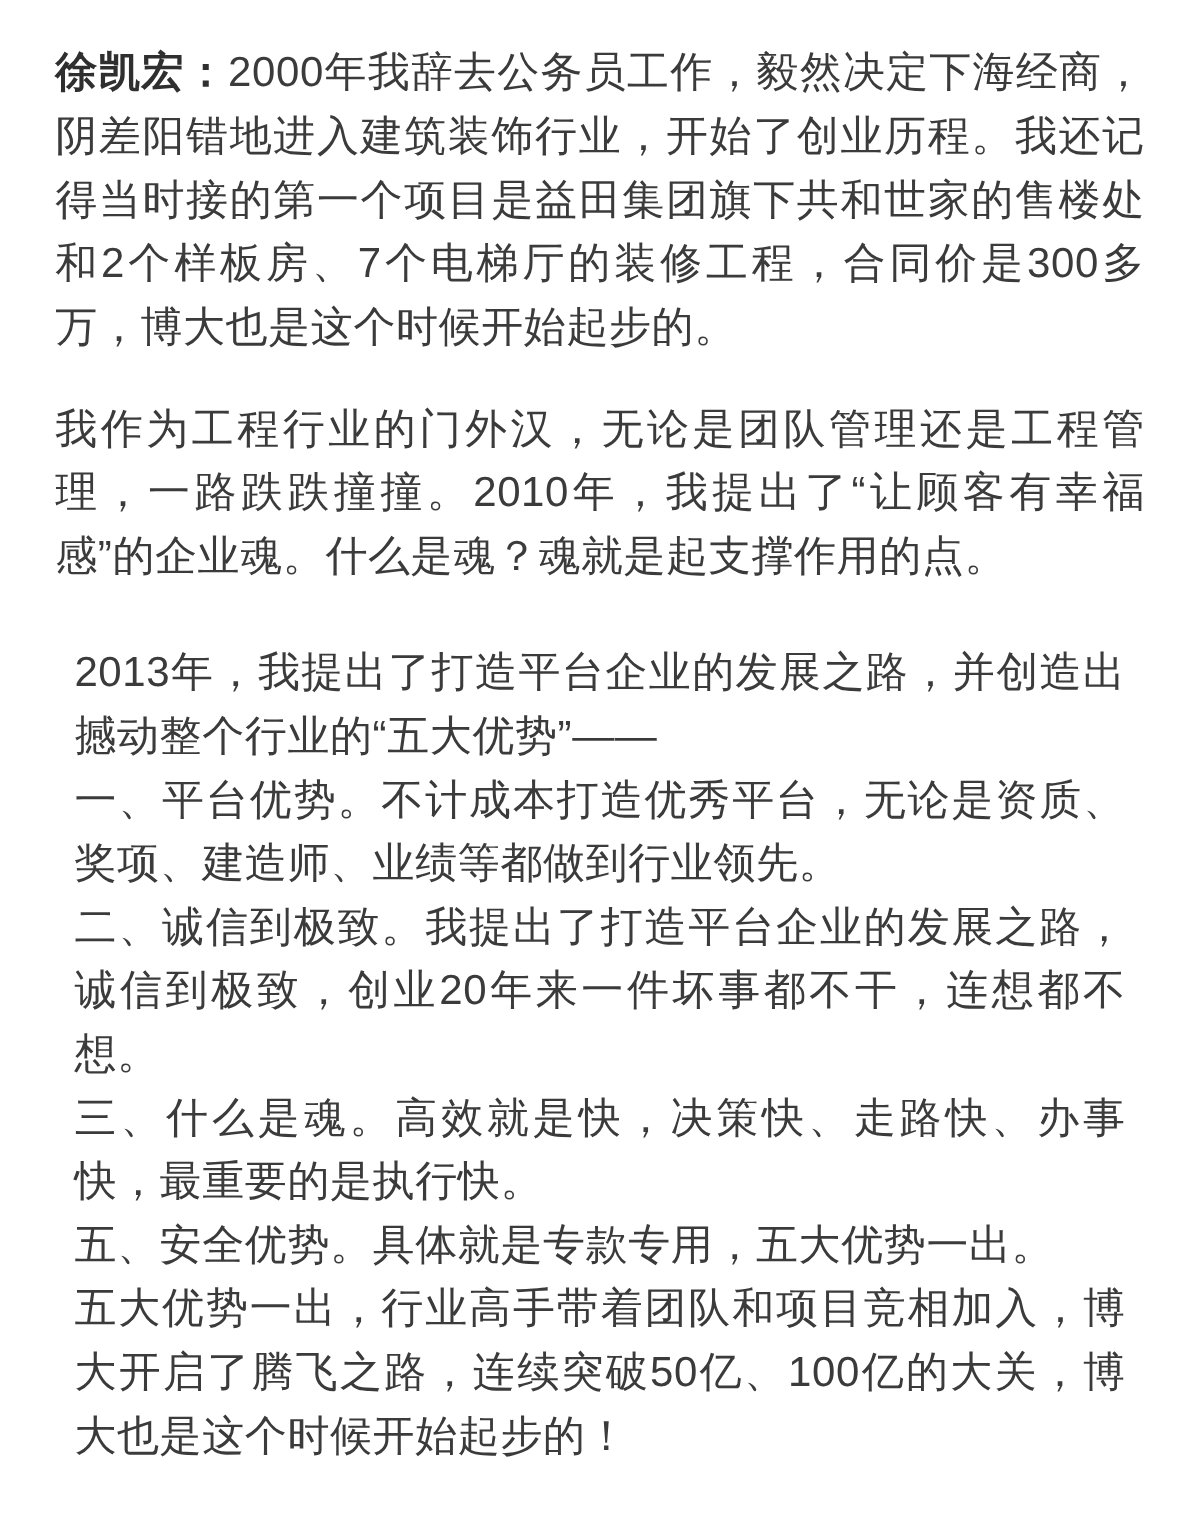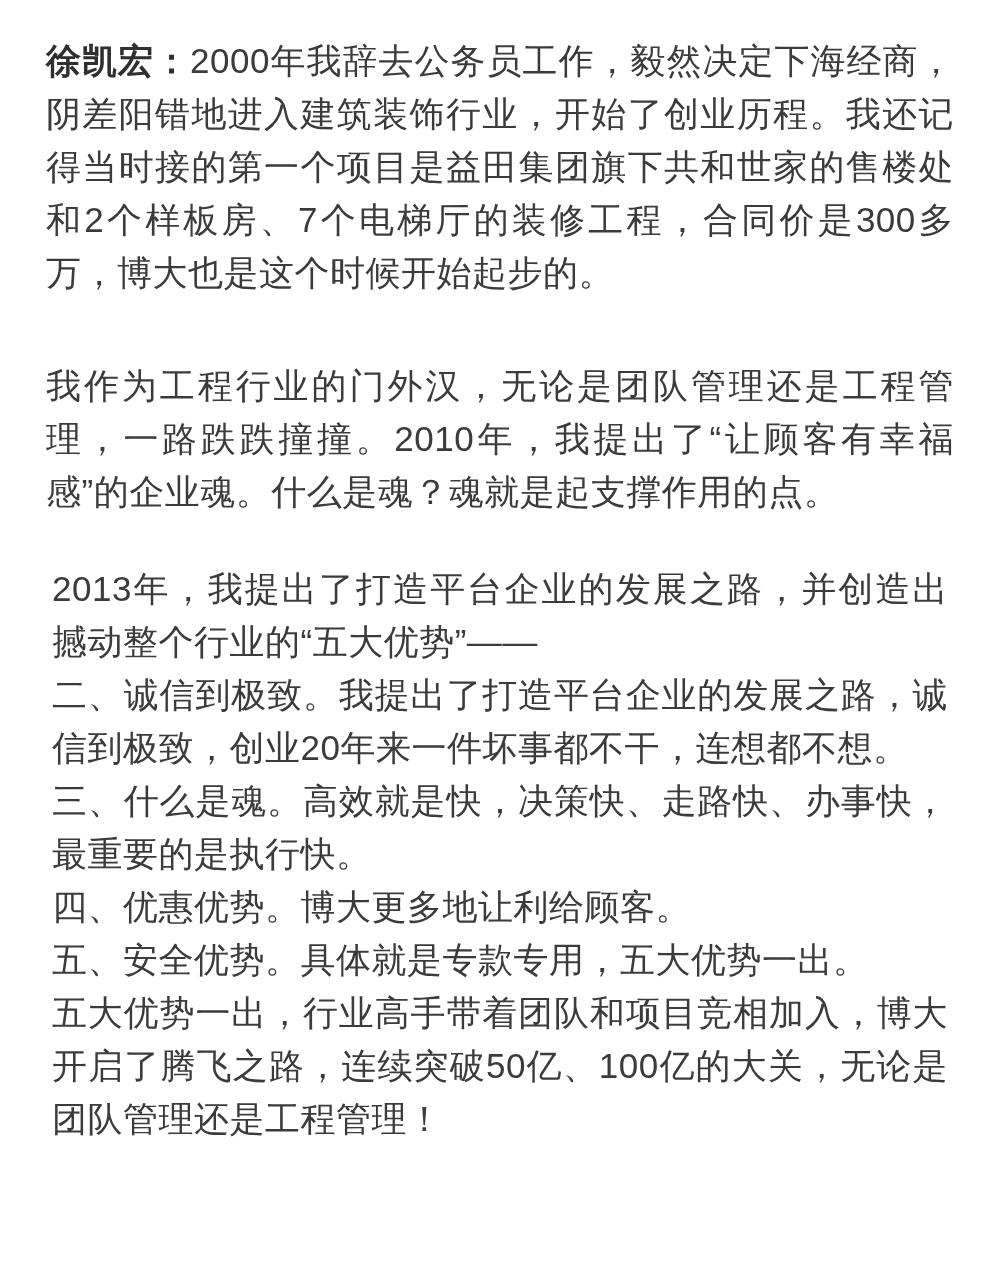--- a/index.html
+++ b/index.html
@@ -26,52 +26,52 @@
     line-height: 53px;
     letter-spacing: 0.5px;
     text-align: justify;
     text-justify: inter-ideograph;
     color: #3b3b3b;
     margin: 0;
     white-space: pre-wrap;
     word-break: break-all;
   }
   .para.spaced {
-    margin-top: 60px;
+    margin-top: 32px;
   }
   .speaker {
     font-weight: bold;
     color: #2f2f2f;
   }
   .line {
     font-size: 35px;
     line-height: 53px;
     letter-spacing: 0.5px;
     color: #3b3b3b;
     margin: 0;
     text-align: justify;
     text-justify: inter-ideograph;
     white-space: pre-wrap;
     word-break: break-all;
   }
   .block {
-    margin: 6px;
+    margin: 16px;
   }
 </style>
 </head>
 <body>
 
 <div class="page">
 
   <p class="para"><span class="speaker">徐凯宏：</span><span>2000年我辞去公务员工作，毅然决定下海经商，阴差阳错地进入建筑装饰行业，开始了创业历程。我还记得当时接的第一个项目是益田集团旗下共和世家的售楼处和2个样板房、7个电梯厅的装修工程，合同价是300多万，博大也是这个时候开始起步的。</span></p>
 
   <p class="para spaced">我作为工程行业的门外汉，无论是团队管理还是工程管理，一路跌跌撞撞。2010年，我提出了“让顾客有幸福感”的企业魂。什么是魂？魂就是起支撑作用的点。</p>
 
   <div class="block" style="margin-top:44px;">
     <p class="line">2013年，我提出了打造平台企业的发展之路，并创造出撼动整个行业的“五大优势”——</p>
+    <p class="line">一、平台优势。不计成本打造优秀平台，无论是资质、奖项、建造师、业绩等都做到行业领先。</p>
     <p class="line">二、诚信到极致。我提出了打造平台企业的发展之路，诚信到极致，创业20年来一件坏事都不干，连想都不想。</p>
     <p class="line">三、什么是魂。高效就是快，决策快、走路快、办事快，最重要的是执行快。</p>
-    <p class="line">四、优惠优势。博大更多地让利给顾客。</p>
     <p class="line">五、安全优势。具体就是专款专用，五大优势一出。</p>
-    <p class="line">五大优势一出，行业高手带着团队和项目竞相加入，博大开启了腾飞之路，连续突破50亿、100亿的大关，无论是团队管理还是工程管理！</p>
+    <p class="line">五大优势一出，行业高手带着团队和项目竞相加入，博大开启了腾飞之路，连续突破50亿、100亿的大关，博大也是这个时候开始起步的！</p>
   </div>
 
 </div>
 
 </body></html>

